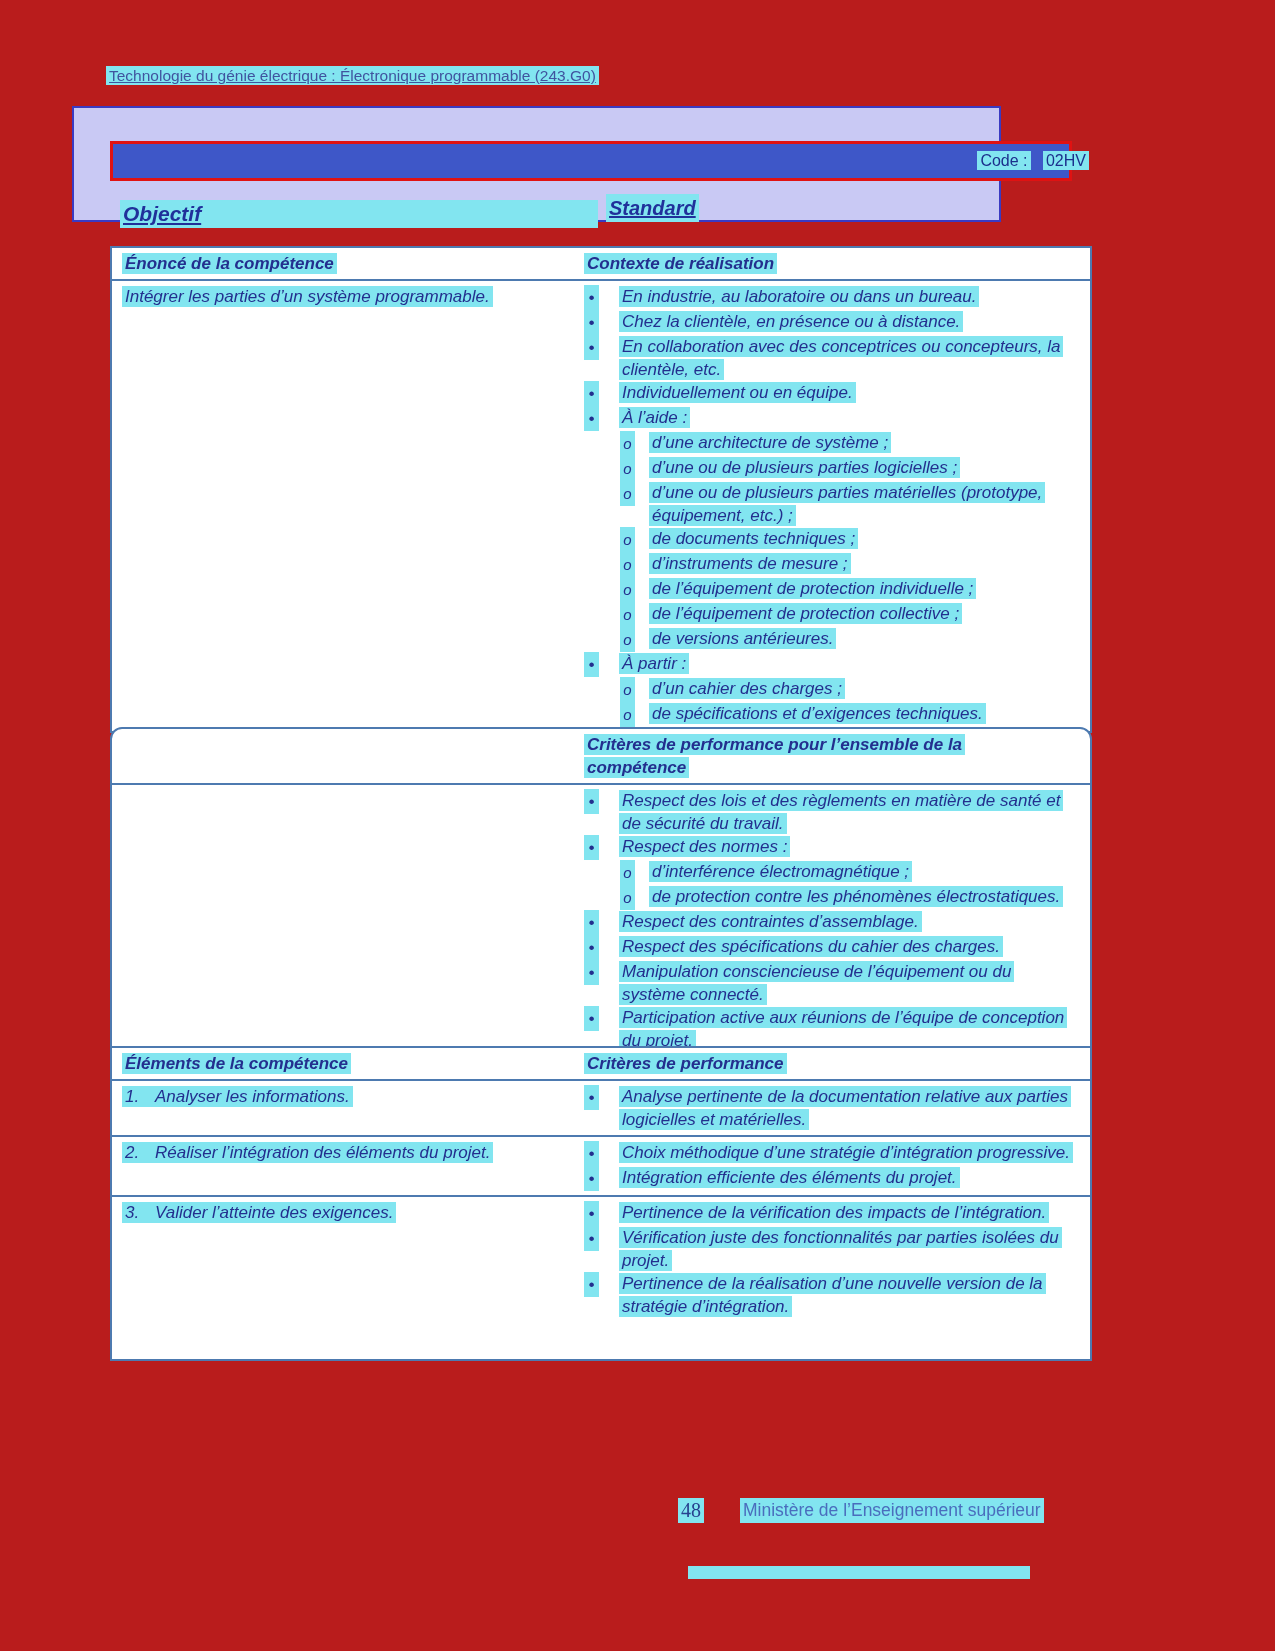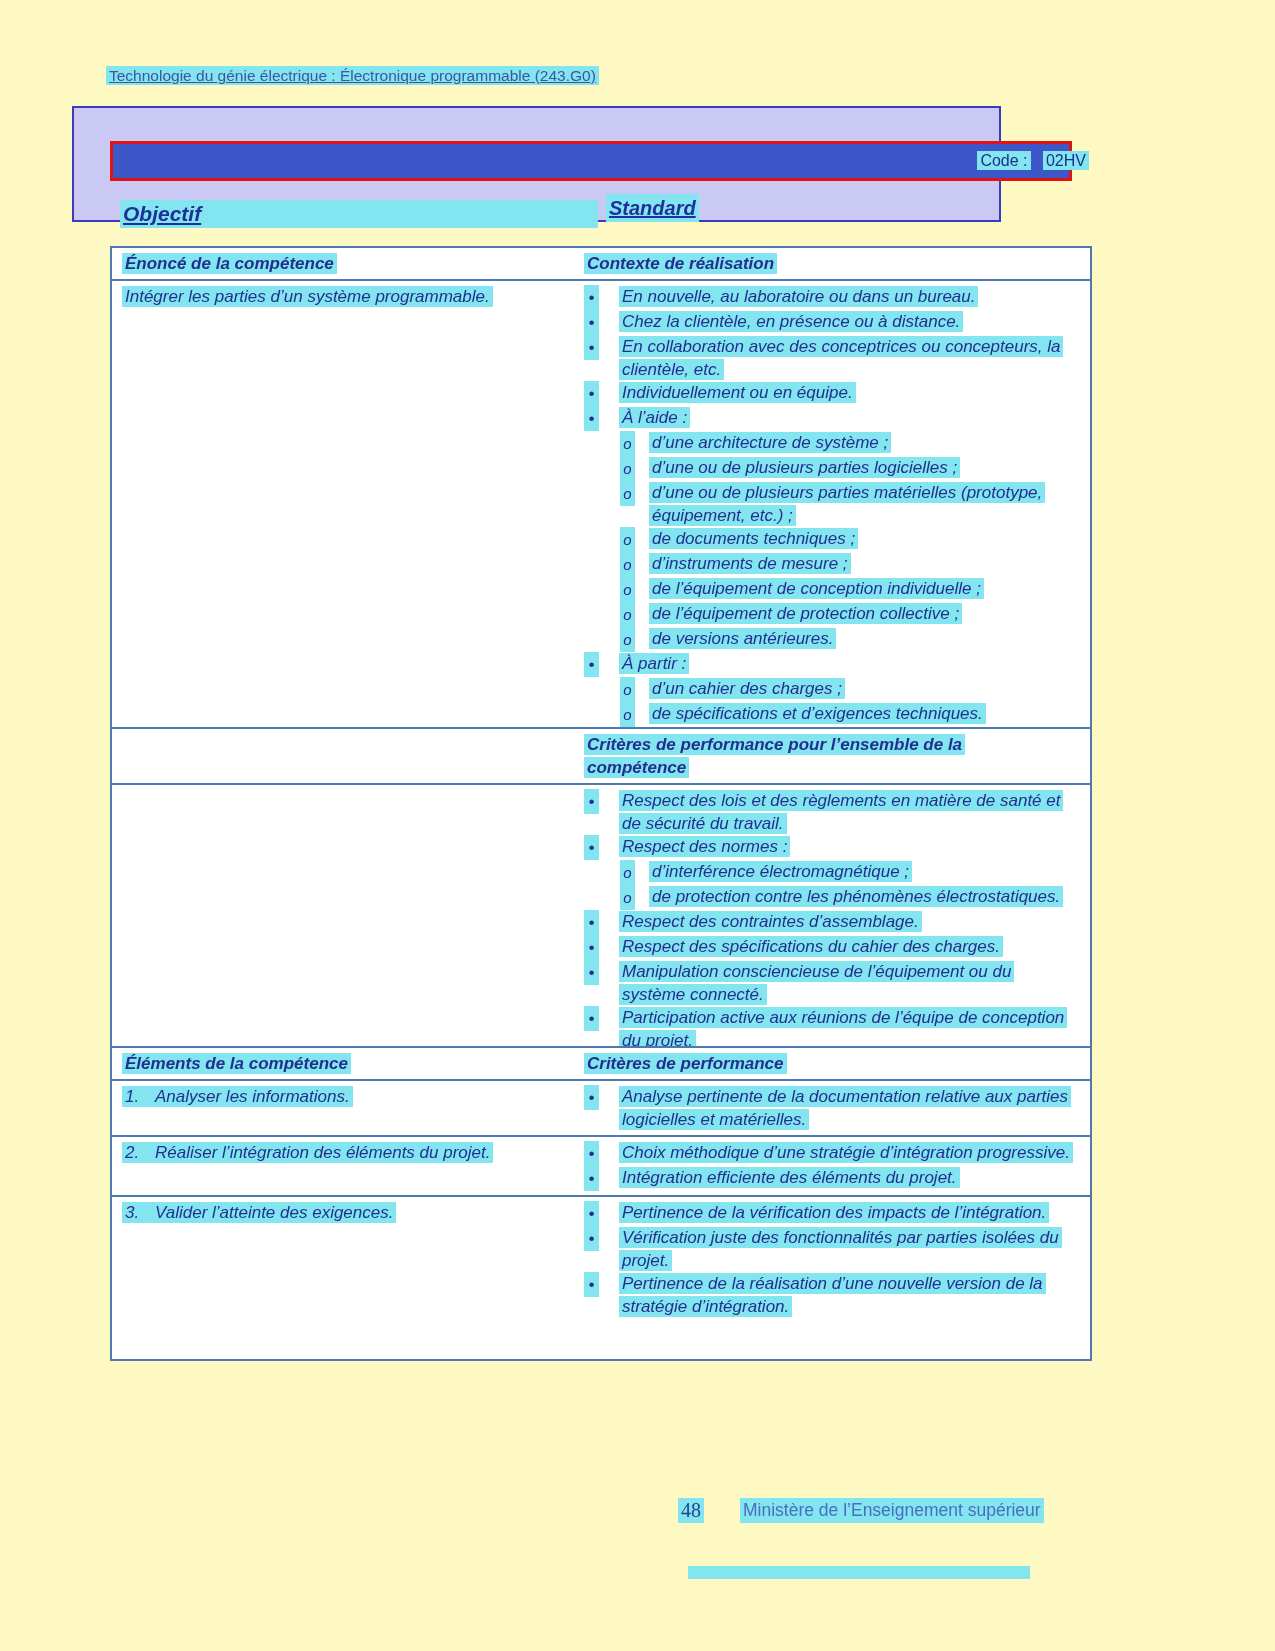--- a/index.html
+++ b/index.html
@@ -1,18 +1,18 @@
 <!DOCTYPE html>
 <html><head>
 <meta charset="utf-8">
 <style>
   * { margin:0; padding:0; box-sizing:border-box; }
   html,body { background:#ffffff; }
   .page {
-    position:relative; width:1275px; height:1651px; background:#fef9c3;
+    position:relative; width:1275px; height:1651px; background:#b91c1c;
     font-family:"Liberation Sans", sans-serif;
     color:#232f8e; font-size:17px; line-height:23px; overflow:hidden;
   }
   .hl {
     background:#82e5f0;
     padding:1px 3px;
     box-decoration-break:clone; -webkit-box-decoration-break:clone;
   }
   .bold { font-weight:bold; }
   .underline { text-decoration:underline; }
@@ -40,21 +40,21 @@
     font-size:20px; line-height:26px;
   }
   .hword { font-style:italic; font-weight:bold; text-decoration:underline; color:#20309a; }
 
   
   .tbl {
     position:absolute; left:110px; width:982px;
     border:2px solid #4d7ab0; background:#ffffff;
   }
   .tbl1 { top:246px; min-height:463px; }
-  .tbl2 { top:727px; min-height:353px; }
+  .tbl2 { top:727px; min-height:353px;border-radius:12px; }
   .tbl3 { top:1046px; min-height:315px; }
   .tbl-header, .tbl-row, .tbl-body { display:flex; align-items:stretch; }
   .tbl-header { border-bottom:2px solid #4d7ab0; }
   .tbl3 .tbl-row { border-bottom:2px solid #4d7ab0; }
   .tbl3 .tbl-row:last-child { border-bottom:none; }
   .cell { padding:4px 10px;font-style:italic; }
   .cell.left { flex:0 0 462px; width:462px; }
   .cell.right { flex:1; min-width:0; }
   .hwrap { max-width:470px; }
 
@@ -109,21 +109,21 @@
     </div>
     <div class="tbl-body">
       <div class="cell left">
         <span class="hl">Intégrer les parties d’un système programmable.</span>
       </div>
       <div class="cell right">
         <div class="list">
 
             <div class="item level-1">
               <span class="bullet hl"></span>
-              <span class="txt"><span class="hl">En nouvelle, au laboratoire ou dans un bureau.</span></span>
+              <span class="txt"><span class="hl">En industrie, au laboratoire ou dans un bureau.</span></span>
             </div>
 
             <div class="item level-1">
               <span class="bullet hl"></span>
               <span class="txt"><span class="hl">Chez la clientèle, en présence ou à distance.</span></span>
             </div>
 
             <div class="item level-1">
               <span class="bullet hl"></span>
               <span class="txt"><span class="hl">En collaboration avec des conceptrices ou concepteurs, la clientèle, etc.</span></span>
@@ -159,21 +159,21 @@
               <span class="txt"><span class="hl">de documents techniques ;</span></span>
             </div>
 
             <div class="item level-2">
               <span class="bullet hl"></span>
               <span class="txt"><span class="hl">d’instruments de mesure ;</span></span>
             </div>
 
             <div class="item level-2">
               <span class="bullet hl"></span>
-              <span class="txt"><span class="hl">de l’équipement de conception individuelle ;</span></span>
+              <span class="txt"><span class="hl">de l’équipement de protection individuelle ;</span></span>
             </div>
 
             <div class="item level-2">
               <span class="bullet hl"></span>
               <span class="txt"><span class="hl">de l’équipement de protection collective ;</span></span>
             </div>
 
             <div class="item level-2">
               <span class="bullet hl"></span>
               <span class="txt"><span class="hl">de versions antérieures.</span></span>

